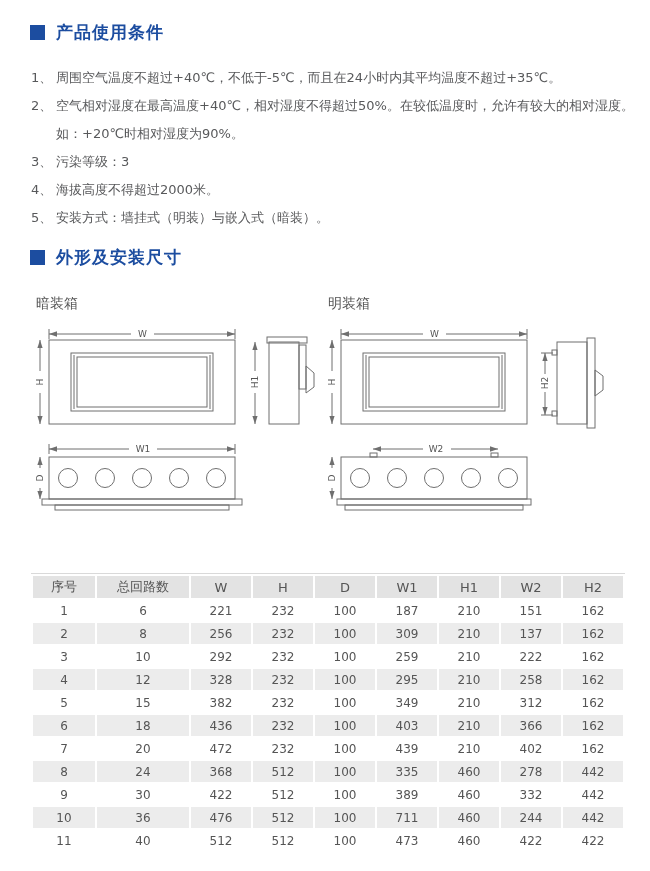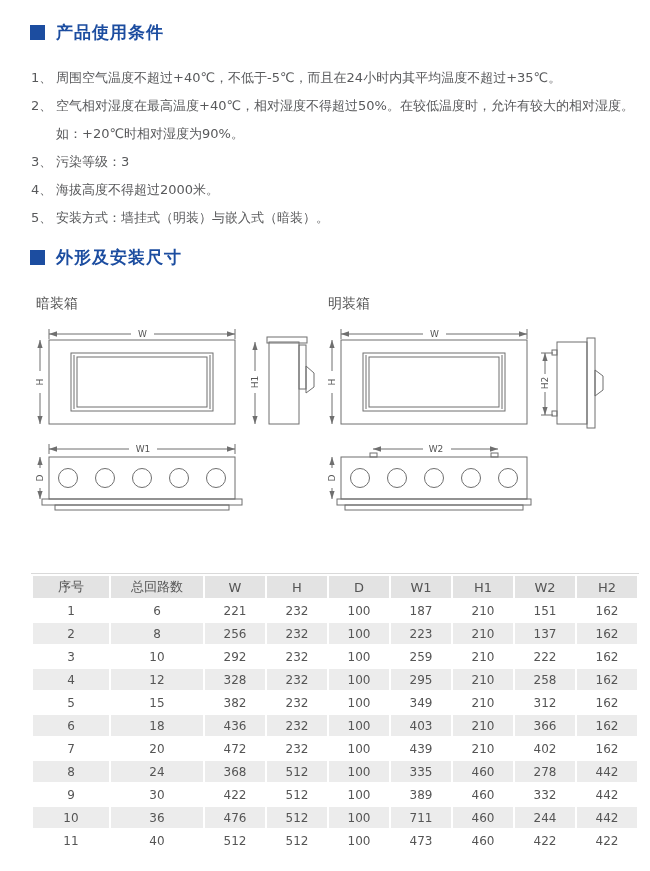--- a/index.html
+++ b/index.html
@@ -24,21 +24,21 @@
   .front-svg{margin-bottom:10px;}
   svg text{font-family:"DejaVu Sans","Liberation Sans",sans-serif;}
   
   .spec-table{
     border-collapse:separate;border-spacing:2px;margin:50px 0 0 31px;
     border-top:1px solid #d9d9d9;color:#555;table-layout:fixed;
   }
   .spec-table th{background:#e3e3e3;font-weight:400;font-size:13px;height:22px;padding:0;text-align:center;}
   .spec-table td{font-size:12px;height:21px;padding:0;text-align:center;background:#fff;}
   .spec-table tbody tr:nth-child(even) td{background:#ececec;}
-  .spec-table th:nth-child(1){width:76px;}
+  .spec-table th:nth-child(1){width:62px;}
   .spec-table th:nth-child(2){width:92px;}
   .spec-table th:nth-child(n+3){width:60px;}
 </style>
 </head>
 <body>
 
 <div class="page">
 
   <div>
     <div class="sec-header">
@@ -269,21 +269,21 @@
         <td>210</td>
         <td>151</td>
         <td>162</td>
       </tr>
         <tr>
         <td>2</td>
         <td>8</td>
         <td>256</td>
         <td>232</td>
         <td>100</td>
-        <td>223</td>
+        <td>309</td>
         <td>210</td>
         <td>137</td>
         <td>162</td>
       </tr>
         <tr>
         <td>3</td>
         <td>10</td>
         <td>292</td>
         <td>232</td>
         <td>100</td>

